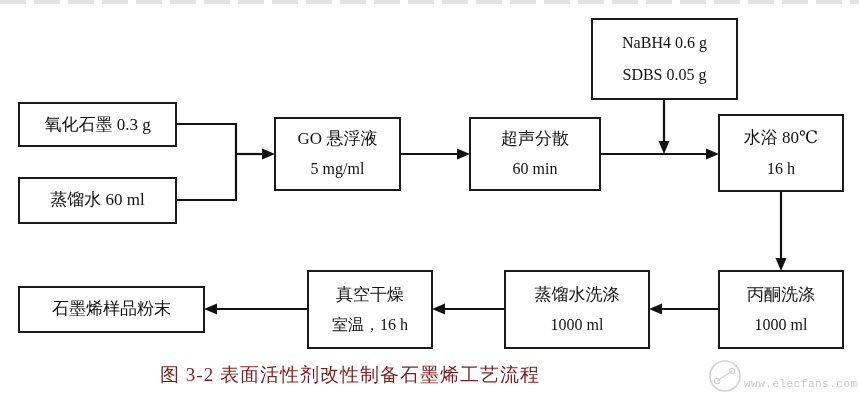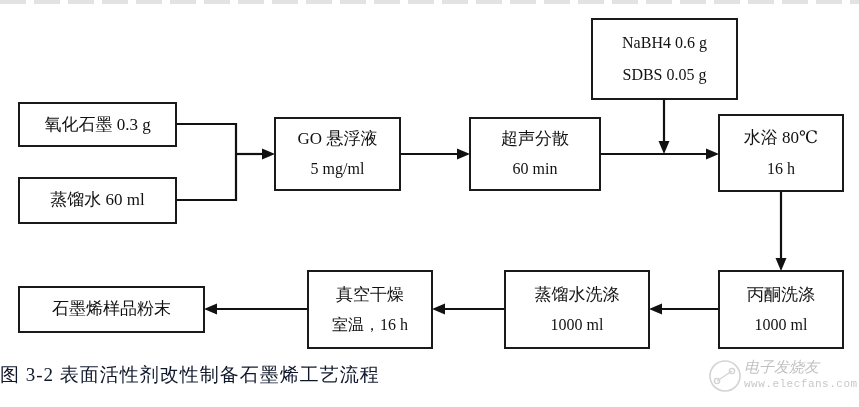--- a/index.html
+++ b/index.html
@@ -48,24 +48,24 @@
   }
   .arrow-head {
     fill: #111111;
     stroke: none;
   }
   .caption {
     position: absolute;
     left: 0;
     top: 362px;
     width: 700px;
-    text-align: left;
+    text-align: center;
     font-family: "Liberation Serif", "DejaVu Serif", serif;
     font-size: 19px;
-    color: #0f172a;
+    color: #7f1d1d;
     letter-spacing: 1px;
     white-space: nowrap;
   }
   .watermark {
     position: absolute;
     left: 706px;
     top: 356px;
     width: 150px;
     height: 46px;
     opacity: 0.55;
@@ -208,17 +208,16 @@
 
   <div class="caption">图 3-2 表面活性剂改性制备石墨烯工艺流程</div>
 
   <div class="watermark">
     <svg class="wm-logo" width="34" height="34" viewBox="0 0 34 34">
       <circle cx="17" cy="17" r="15" fill="none" stroke="#b0b0b0" stroke-width="1.6"></circle>
       <line x1="9" y1="22" x2="24" y2="12" stroke="#b0b0b0" stroke-width="1.4"></line>
       <circle cx="9" cy="22" r="2.6" fill="none" stroke="#b0b0b0" stroke-width="1.4"></circle>
       <circle cx="24" cy="12" r="2.6" fill="none" stroke="#b0b0b0" stroke-width="1.4"></circle>
     </svg>
-    <div class="wm-brand">电子发烧友</div>
     <div class="wm-url">www.elecfans.com</div>
   </div>
 
 </div>
 
 </body></html>

